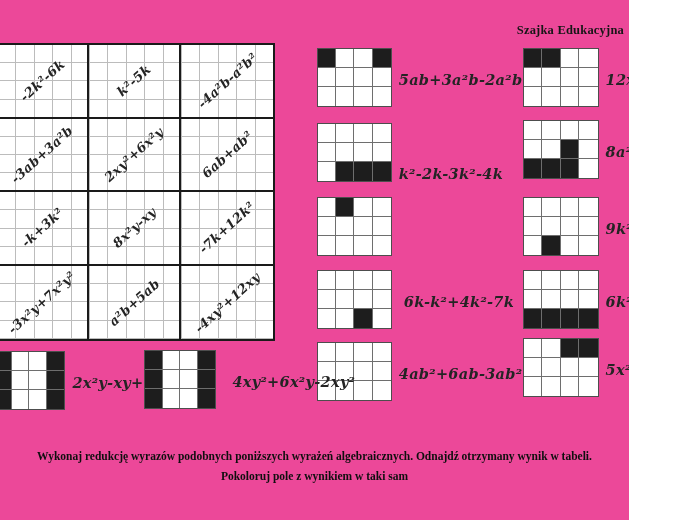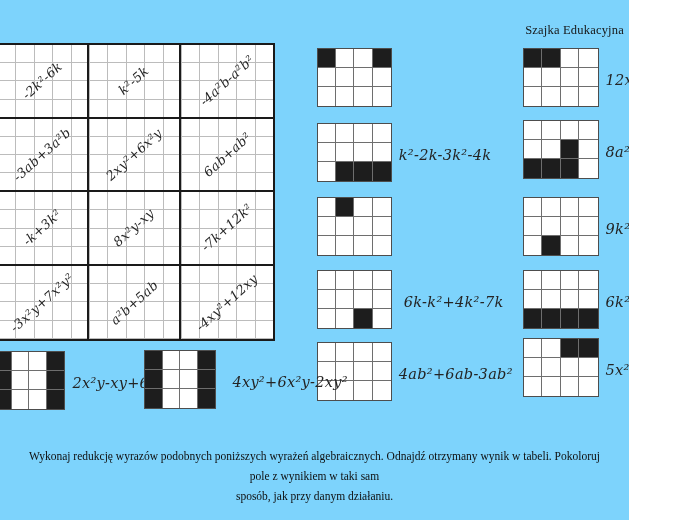--- a/index.html
+++ b/index.html
@@ -1,19 +1,19 @@
 <!DOCTYPE html>
 <html><head>
 <meta charset="utf-8">
 <style>
   html,body{margin:0;padding:0;}
   .page{
     position:relative; width:629px; height:520px;
-    background:#7dd3fc; overflow:hidden;
-    font-family:"Liberation Serif", serif; color:#161616;
+    background:#ec4899; overflow:hidden;
+    font-family:"Liberation Serif", serif; color:#161616;font-weight:bold;
   }
   
   .brand{
     position:absolute; top:23px; right:5px;
     font-size:12.5px; letter-spacing:.2px;
   }
   
   .answer-table{
     position:absolute; left:-5px; top:43px;
     display:grid; grid-template-columns:repeat(3,92px); grid-auto-rows:73.5px;
@@ -115,22 +115,23 @@
           <div class="mg-cell last-col shaded"></div>
           <div class="mg-cell"></div>
           <div class="mg-cell"></div>
           <div class="mg-cell"></div>
           <div class="mg-cell last-col"></div>
           <div class="mg-cell last-row"></div>
           <div class="mg-cell last-row"></div>
           <div class="mg-cell last-row"></div>
           <div class="mg-cell last-col last-row"></div>
         </div>
-      </div>
-      <div class="exercise" style="left: 317px; top: 123px;">
+        <span class="expr">5ab+3a²b-2a²b</span>
+      </div>
+      <div class="exercise" style="left: 317px; top: 123px; align-items: flex-end;">
         <div class="mini-grid" style="grid-template-columns: repeat(4, 18.2px); grid-auto-rows: 19px;">
           <div class="mg-cell"></div>
           <div class="mg-cell"></div>
           <div class="mg-cell"></div>
           <div class="mg-cell last-col"></div>
           <div class="mg-cell"></div>
           <div class="mg-cell"></div>
           <div class="mg-cell"></div>
           <div class="mg-cell last-col"></div>
           <div class="mg-cell last-row"></div>
@@ -310,16 +311,15 @@
           <div class="mg-cell last-row"></div>
           <div class="mg-cell last-row"></div>
           <div class="mg-cell last-col last-row shaded"></div>
         </div>
         <span class="expr">4xy²+6x²y-2xy²</span>
       </div>
     </div>
 
   <div class="instructions">
     <div>Wykonaj redukcję wyrazów podobnych poniższych wyrażeń algebraicznych. Odnajdź otrzymany wynik w tabeli. Pokoloruj pole z wynikiem w taki sam</div>
-    <div>sposób, jak przy danym działaniu.</div>
   </div>
 
 </div>
 
 </body></html>

